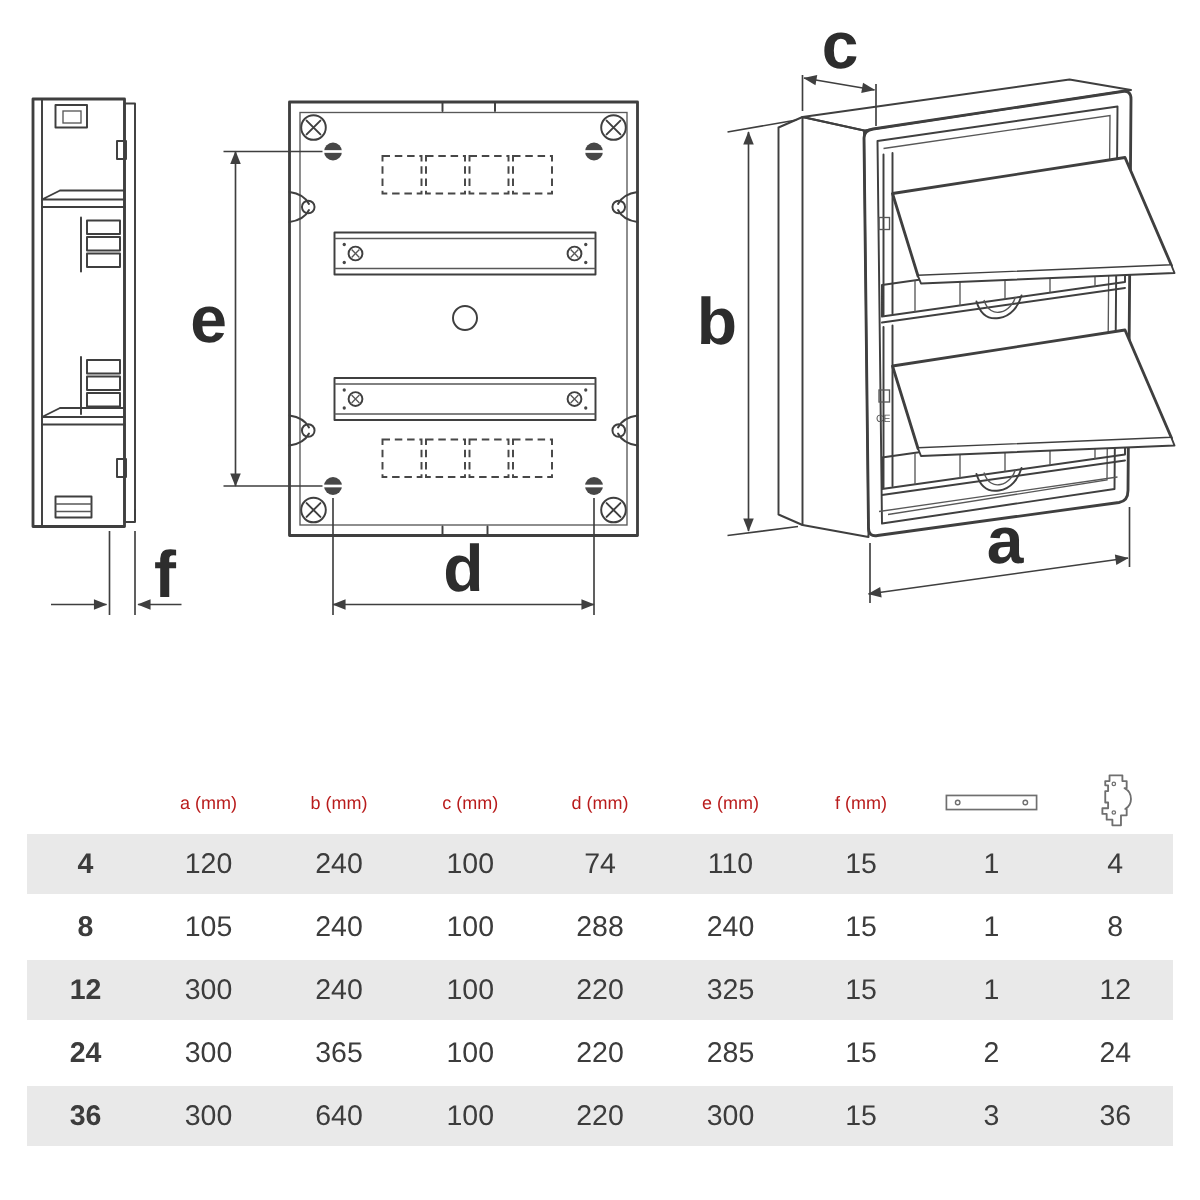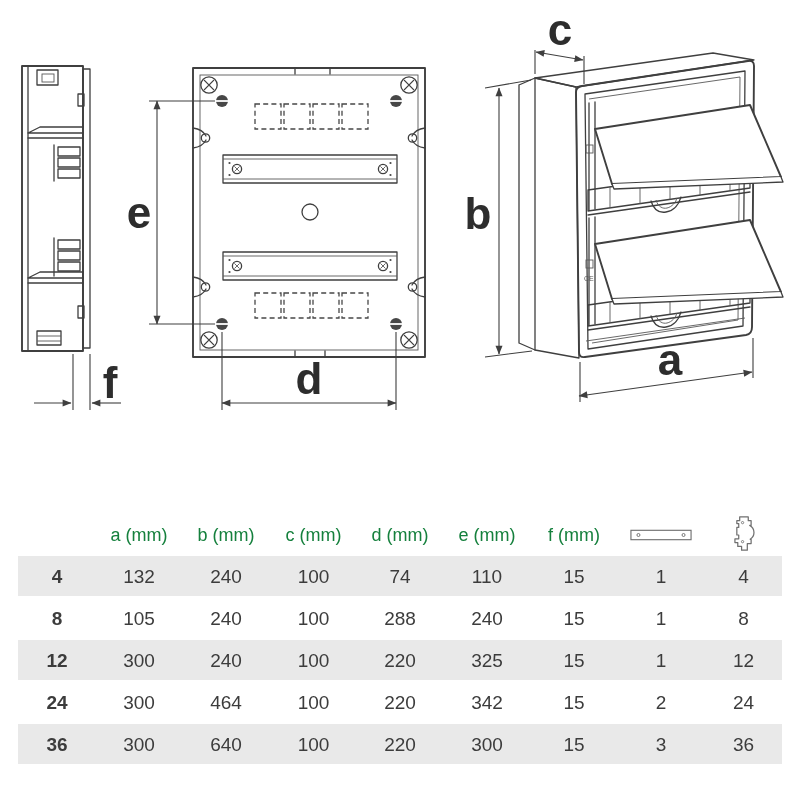--- a/index.html
+++ b/index.html
@@ -17,21 +17,21 @@
   .dark {fill:#474747;stroke:none;}
   .dim-label{font:bold 44px "Liberation Sans",sans-serif;fill:#2d2d2d;text-anchor:middle;}
   .ce-label{font:7px "Liberation Sans",sans-serif;fill:#555;}
 
   
   .spec-table{position:absolute;left:18px;top:515px;width:764px;}
   .trow{display:grid;grid-template-columns:78px 86px 88px 87px 86px 88px 86px 88px 77px;
         align-items:center;height:40px;margin-bottom:2px;}
   .trow.thead{height:38px;margin-bottom:3px;}
   .tcell{text-align:center;font-size:19px;color:#3c3c3c;line-height:1;}
-  .thead .tcell{font-size:18px;color:#15803d;font-weight:normal;}
+  .thead .tcell{font-size:12px;color:#b91c1c;font-weight:normal;}
   .trow.alt{background:#e9e9e9;}
   .tcell.rl{font-weight:bold;}
   .icon-cell{display:flex;align-items:center;justify-content:center;}
 </style>
 </head>
 <body>
 
 <div class="page">
 
   <svg class="drawing" width="800" height="445" viewBox="0 0 800 445">
@@ -222,21 +222,21 @@
         <svg width="27" height="40" viewBox="0 0 28 42">
           <path d="M10,2 L19,2 L19,6 L22,6 L22,11 L20.5,11 C23.5,12.5 25,15.5 25,18.5 C25,21.5 23.5,24 21,25.5 L22,25.5 L22,30 L18,30 L18,37 L12,37 L12,33 L8,33 L8,29 L5,29 L5,25 L9,25 L9,21 L7,21 L7,13 L9,13 L9,9 L7,9 L7,6 L10,6 Z" fill="none" stroke="#6f6f6f" stroke-width="1.3" stroke-linejoin="round"></path>
           <circle cx="13" cy="8" r="1.2" fill="none" stroke="#6f6f6f" stroke-width="0.9"></circle>
           <circle cx="13" cy="28" r="1.2" fill="none" stroke="#6f6f6f" stroke-width="0.9"></circle>
         </svg>
       </div>
     </div>
 
     <div class="trow alt">
       <div class="tcell rl">4</div>
-      <div class="tcell">132</div>
+      <div class="tcell">120</div>
       <div class="tcell">240</div>
       <div class="tcell">100</div>
       <div class="tcell">74</div>
       <div class="tcell">110</div>
       <div class="tcell">15</div>
       <div class="tcell">1</div>
       <div class="tcell">4</div>
     </div>
 
     <div class="trow">
@@ -259,24 +259,24 @@
       <div class="tcell">220</div>
       <div class="tcell">325</div>
       <div class="tcell">15</div>
       <div class="tcell">1</div>
       <div class="tcell">12</div>
     </div>
 
     <div class="trow">
       <div class="tcell rl">24</div>
       <div class="tcell">300</div>
-      <div class="tcell">464</div>
+      <div class="tcell">365</div>
       <div class="tcell">100</div>
       <div class="tcell">220</div>
-      <div class="tcell">342</div>
+      <div class="tcell">285</div>
       <div class="tcell">15</div>
       <div class="tcell">2</div>
       <div class="tcell">24</div>
     </div>
 
     <div class="trow alt">
       <div class="tcell rl">36</div>
       <div class="tcell">300</div>
       <div class="tcell">640</div>
       <div class="tcell">100</div>

